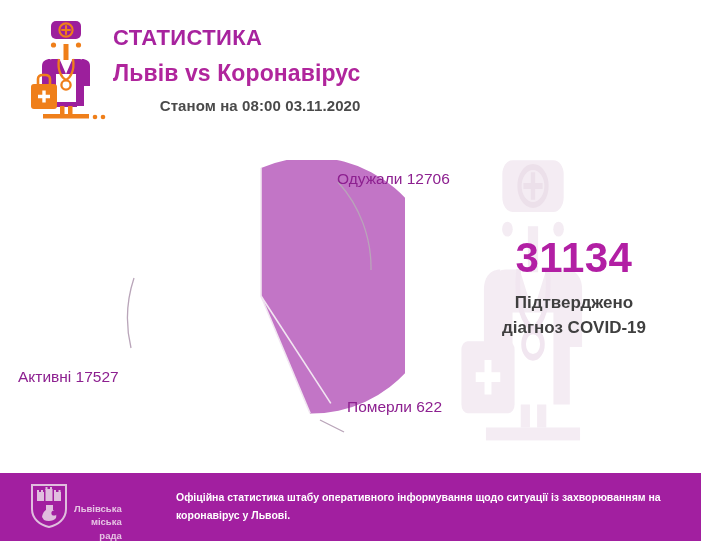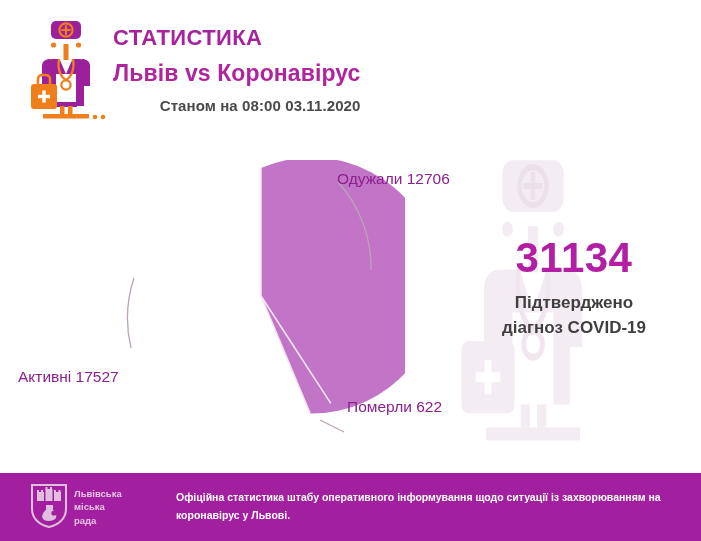--- a/index.html
+++ b/index.html
@@ -114,25 +114,26 @@
     background: #a21fa0;
   }
   .footer-logo {
     position: absolute;
     left: 30px; top: 483px;
     width: 102px; height: 46px;
   }
   .footer-crest { position: absolute; left: 0; top: 0; width: 38px; height: 45px; }
   .footer-logo-text {
     position: absolute;
-    left: 44px; top: 4px;
+    left: 44px; top: 19px;
     font-size: 9.5px;
     font-weight: bold;
     color: #e6c4e4;
     line-height: 1.42;
+    text-align: right;
   }
   .footer-note {
     position: absolute;
     left: 148px; top: 488px;
     width: 520px;
     font-size: 10.5px;
     font-weight: bold;
     color: #ffffff;
     line-height: 1.75;
     margin-left: 28px;

